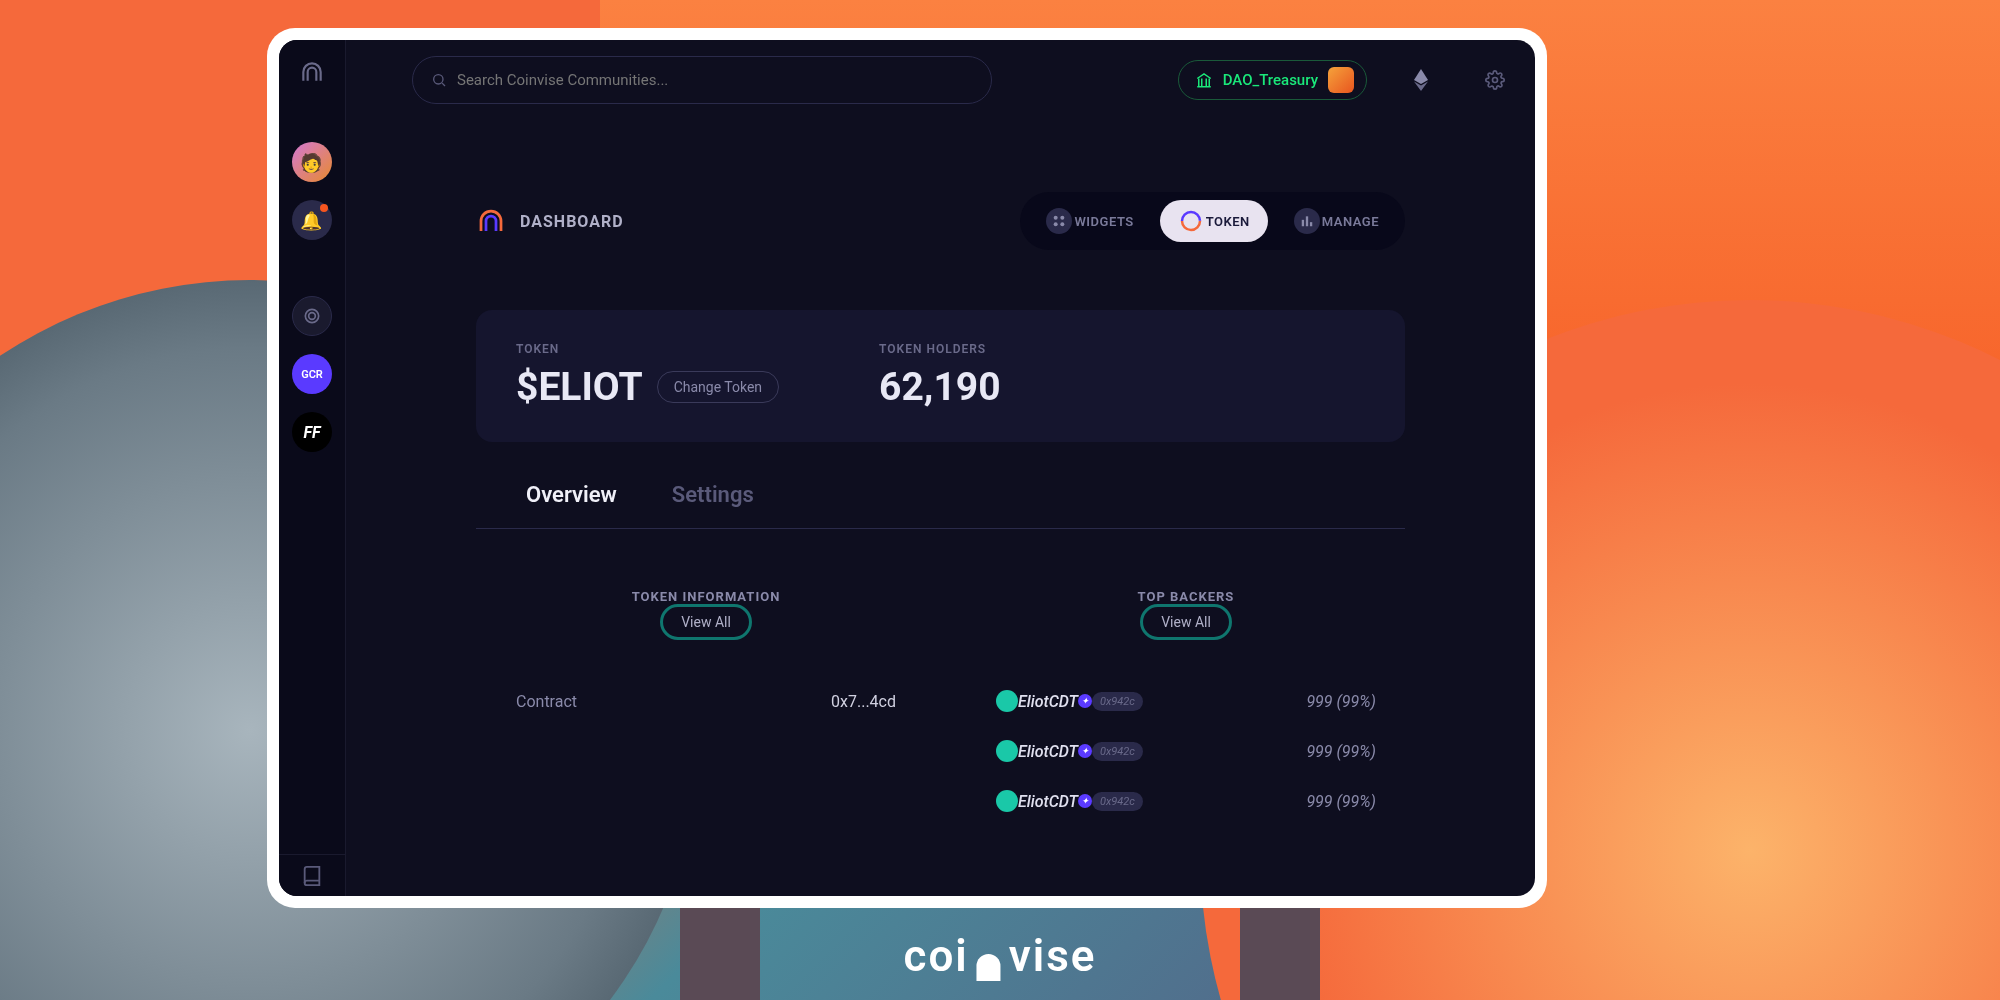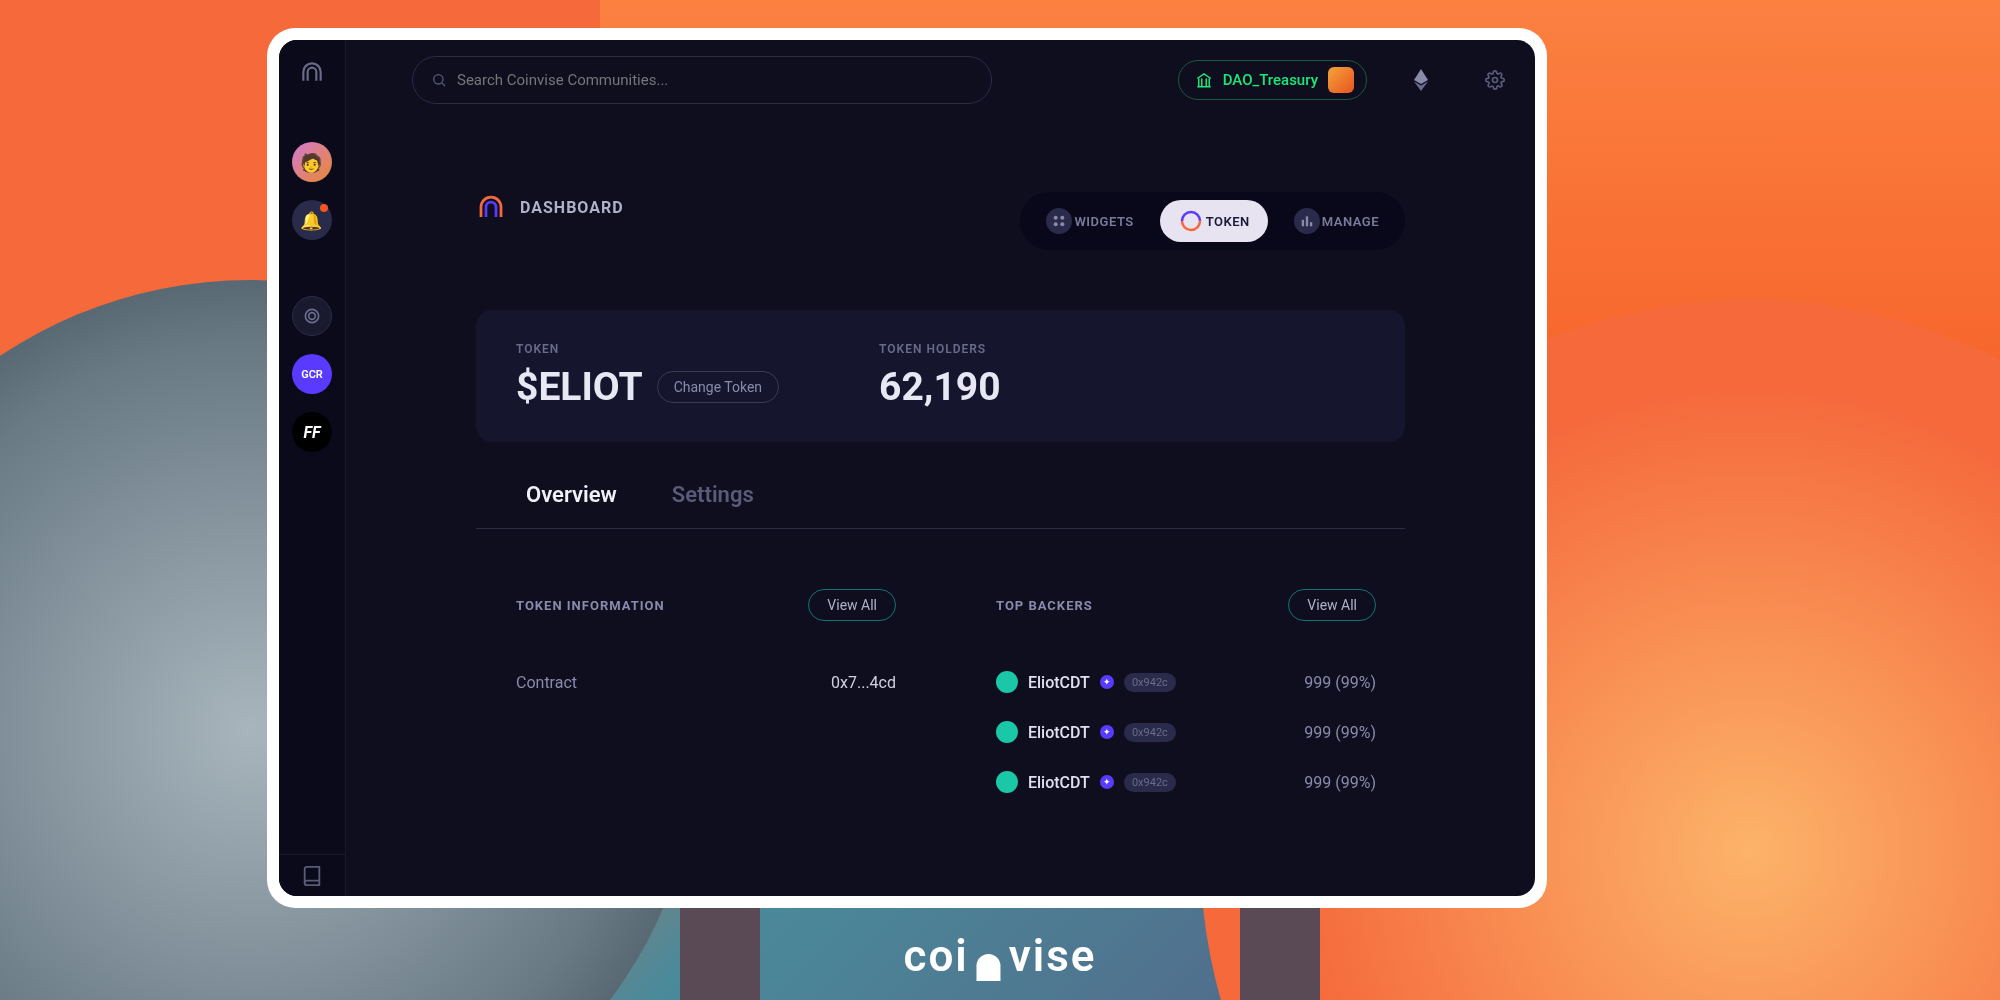--- a/index.html
+++ b/index.html
@@ -51,21 +51,21 @@
 .topbar-spacer { flex: 1; }
 .wallet-pill { height: 40px; border: 1px solid #1a5a3a; border-radius: 26px; display: flex; align-items: center; padding: 0 12px 0 16px; gap: 10px; }
 .wallet-bank { color: #1ae87a; width: 18px; height: 18px; }
 .wallet-label { color: #1ae87a; font-size: 15px; font-weight: 500; }
 .wallet-avatar { width: 26px; height: 26px; border-radius: 6px; background: linear-gradient(135deg, #f5a23b, #e8551f); }
 .eth-icon { width: 20px; height: 30px; margin: 0 8px; display: flex; align-items: center; justify-content: center; color: #8a8aaa; }
 .settings-icon { width: 20px; height: 20px; color: #5a5a7a; margin-left: 10px; cursor: pointer; }
 
 .content { flex: 1; padding: 0 130px 0 130px; overflow: hidden; display: flex; flex-direction: column; }
 
-.dash-header { display: flex; align-items: flex-start; margin-top: 72px; }
+.dash-header { display: flex; align-items: center; margin-top: 72px; }
 .dash-title-wrap { display: flex; align-items: center; gap: 14px; }
 .dash-logo { width: 30px; height: 30px; }
 .dash-title { color: #b0b0c8; font-size: 16px; font-weight: 700; letter-spacing: 1px; }
 .dash-spacer { flex: 1; }
 .dash-tabs { background: #08081a; border-radius: 30px; display: flex; align-items: center; padding: 8px; gap: 8px; }
 .dash-tab { height: 42px; border-radius: 22px; display: flex; align-items: center; gap: 2px; padding: 0 18px; cursor: pointer; font-size: 13px; font-weight: 600; letter-spacing: 0.5px; }
 .dash-tab.inactive { color: #7a7a9a; }
 .dash-tab.active { background: #e8e3f0; color: #1a1a3a; }
 .tab-icon { width: 26px; height: 26px; border-radius: 50%; display: flex; align-items: center; justify-content: center; background: #2a2a4a; color: #8a8aaa; }
 .dash-tab.active .tab-icon { background: transparent; }
@@ -78,26 +78,26 @@
 .change-btn { border: 1px solid #3a3a5a; background: transparent; border-radius: 18px; padding: 7px 16px; color: #8a8aaa; font-size: 14px; cursor: pointer; }
 
 .subtabs { display: flex; gap: 55px; margin-top: 40px; padding-left: 50px; }
 .subtab { font-size: 22px; font-weight: 600; cursor: pointer; padding-bottom: 22px; }
 .subtab.active { color: #f0f0f8; }
 .subtab.inactive { color: #5a5a7a; }
 .subtab-border { height: 1px; background: #2a2a4a; margin-top: -1px; }
 
 .two-col { display: flex; gap: 100px; margin-top: 60px; padding-left: 40px; flex: 1; overflow: hidden; }
 .col { flex: 0 0 380px; }
-.col-header { display: flex; align-items: center; justify-content: space-between; margin-bottom: 36px; }
+.col-header { display: flex; align-items: center; justify-content: space-between; margin-bottom: 36px; flex-direction: column; }
 .col-title { color: #8a8aaa; font-size: 13px; font-weight: 700; letter-spacing: 1px; }
-.view-all { border: 1px solid #0f766e; background: transparent; border-radius: 18px; padding: 7px 18px; color: #b0b0c8; font-size: 14px; cursor: pointer; }
+.view-all { border: 3px solid #0f766e; background: transparent; border-radius: 18px; padding: 7px 18px; color: #b0b0c8; font-size: 14px; cursor: pointer; }
 .info-row { display: flex; justify-content: space-between; align-items: center; padding: 16px 0; color: #8a8aaa; font-size: 16px; }
 .info-val { color: #d0d0e0; }
-.backer-row { display: flex; align-items: center; gap: 10px; padding: 14px 0; }
+.backer-row { display: flex; align-items: center; padding: 14px 0; font-style: italic; }
 .backer-dot { width: 22px; height: 22px; border-radius: 50%; background: #1ac8a8; }
 .backer-name { color: #e0e0ef; font-size: 16px; font-weight: 500; }
 .backer-badge { width: 14px; height: 14px; border-radius: 50%; background: #5a3aff; display: inline-flex; align-items: center; justify-content: center; color: #fff; font-size: 9px; }
 .backer-addr { background: #2a2a4a; color: #6a6a8a; font-size: 11px; padding: 3px 8px; border-radius: 10px; }
 .backer-spacer { flex: 1; }
 .backer-val { color: #8a8aaa; font-size: 16px; }
 
 .footer-brand { position: absolute; left: 50%; transform: translateX(-50%); bottom: 18px; color: #fff; font-size: 44px; font-weight: 600; letter-spacing: 2px; display: flex; align-items: center; gap: 2px; }
 .brand-arch { display: inline-block; width: 36px; height: 34px; position: relative; top: 4px; }
 </style>

